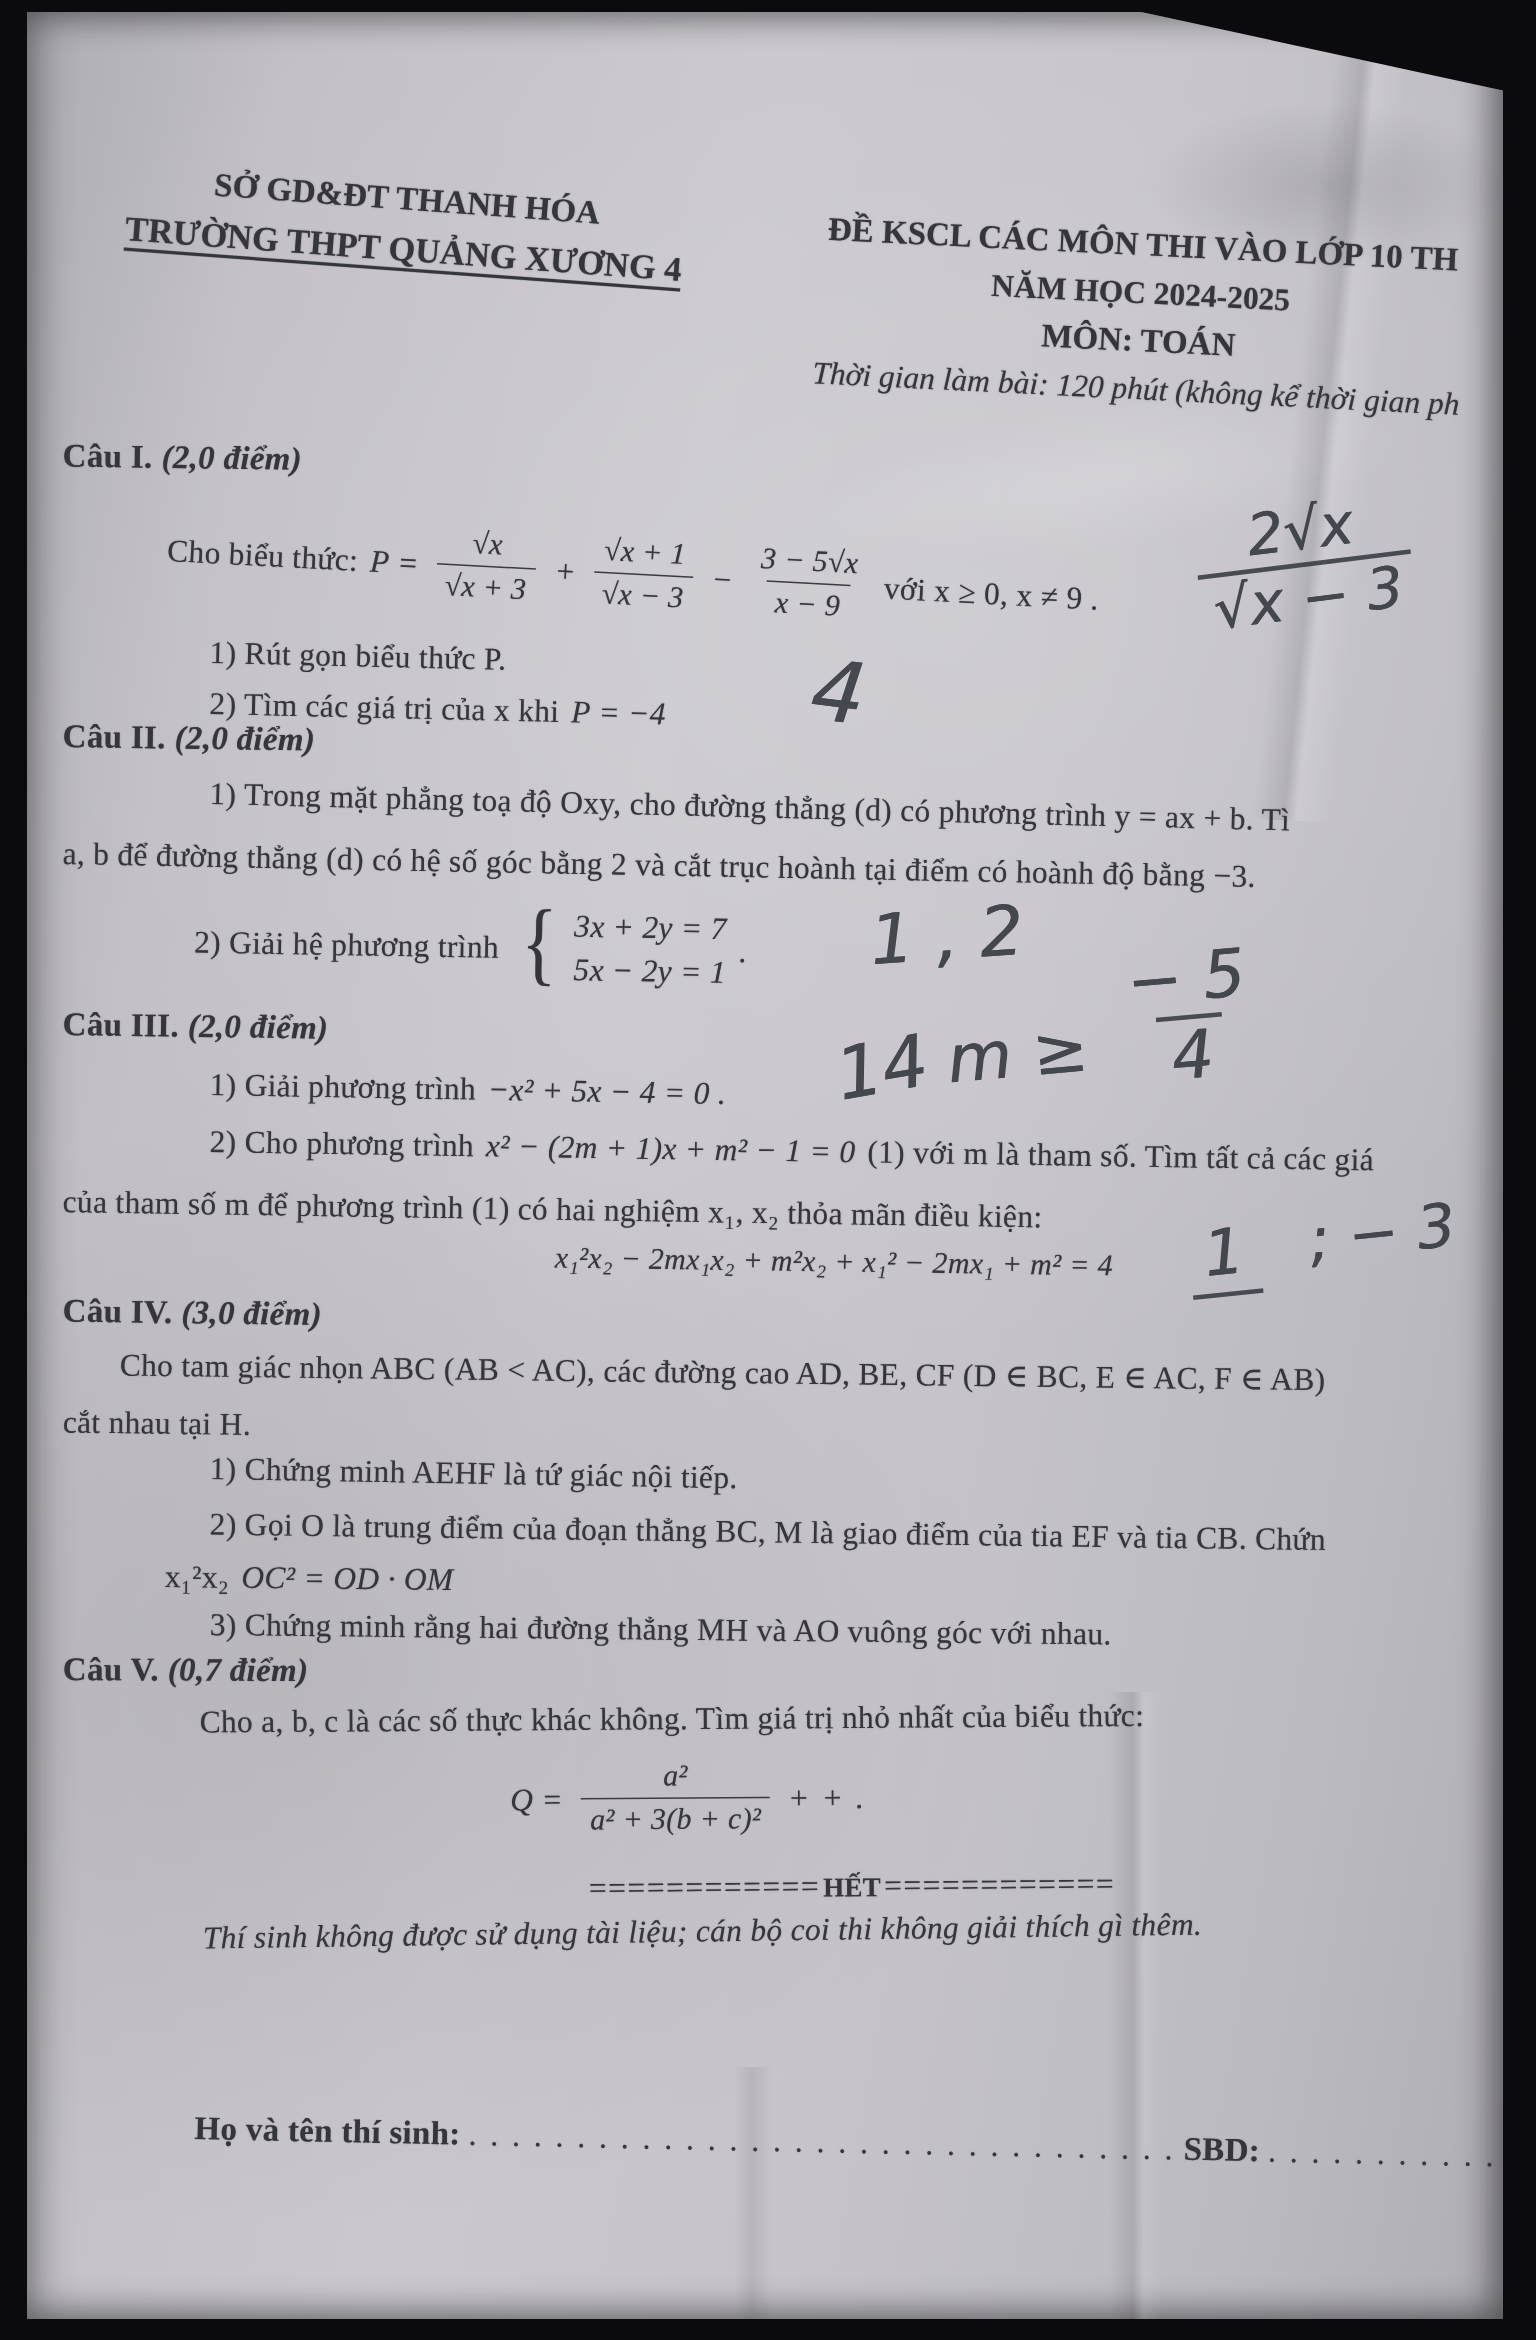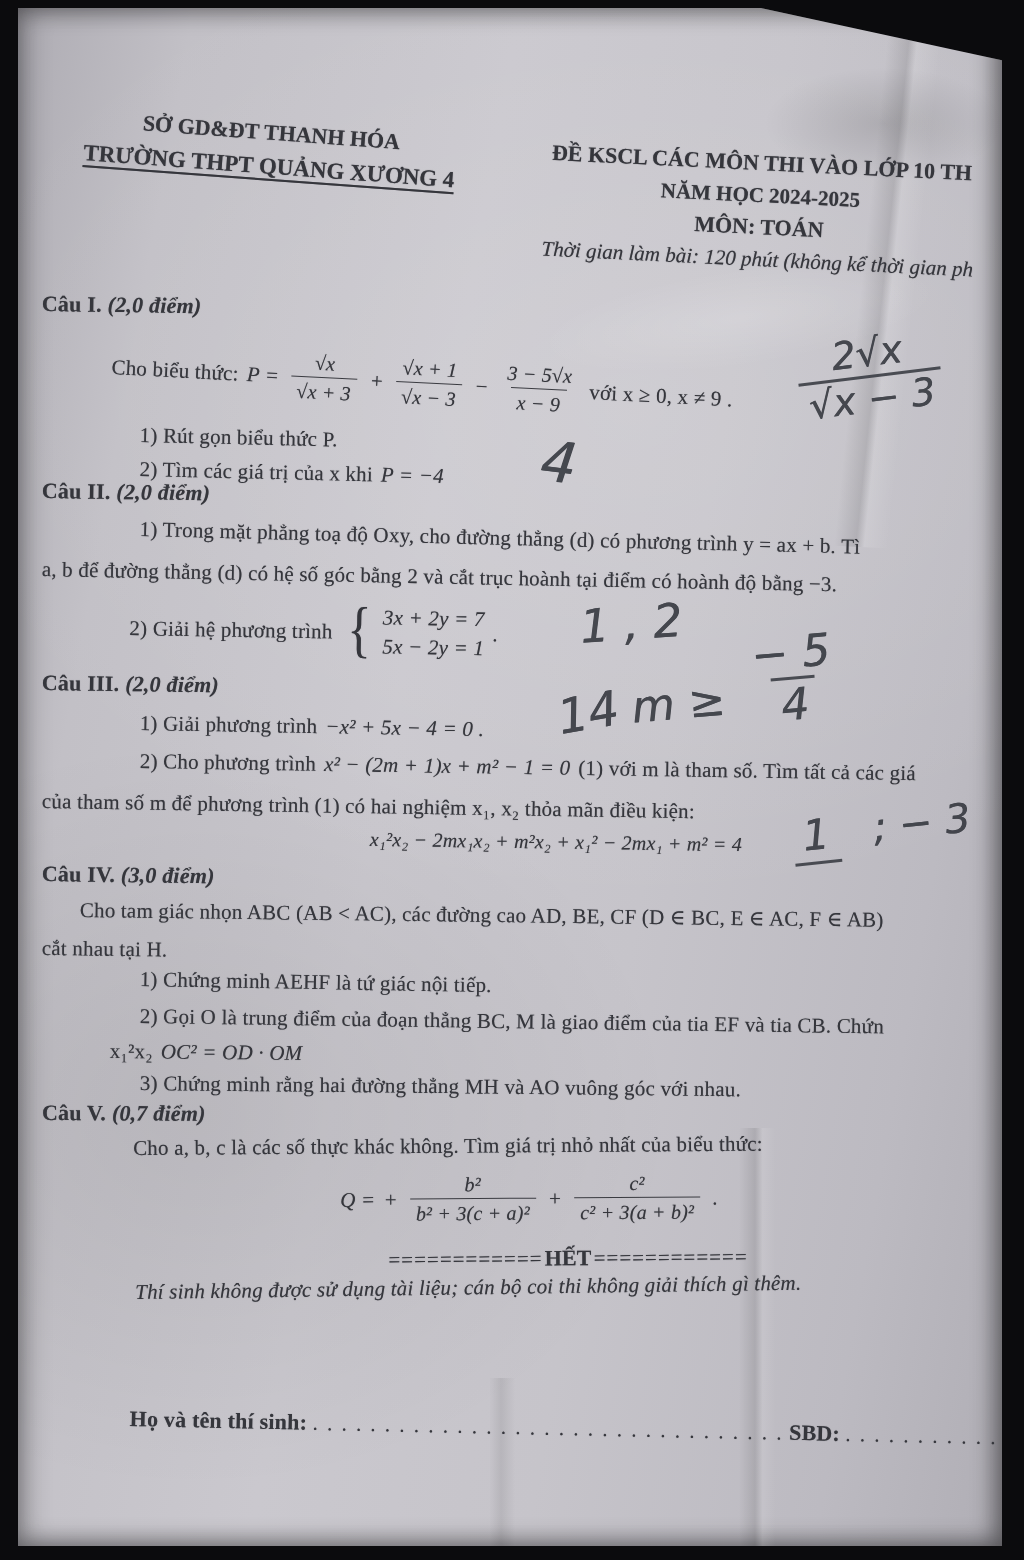--- a/index.html
+++ b/index.html
@@ -55,21 +55,21 @@
 
   .hw{position:absolute;white-space:nowrap;color:#33363d;opacity:0.88;
       font-family:"DejaVu Sans",sans-serif;font-style:italic;
       text-shadow:0.5px 0 0 currentColor;transform-origin:left top;}
   .hwfrac{display:inline-flex;flex-direction:column;align-items:center;line-height:1.05;}
   .hwfrac .hden{border-top:3px solid #383b42;padding:2px 8px 0;}
   .hwfrac .hnum{padding:0 8px 1px;}
   .hw-under{border-bottom:3px solid #383b42;padding:0 10px 2px;}
 
   .het-eq{letter-spacing:1px;}
-  .het-word{font-weight:bold;font-size:22px;margin:0 2px;}
+  .het-word{font-weight:bold;font-size:18px;margin:0 2px;}
   .dots{letter-spacing:2px;}
   .flabel{font-weight:bold;font-size:22px;}
 </style>
 </head>
 <body>
 
 <div class="scene">
   <div class="paper">
     <div class="crease c1"></div>
     <div class="crease c2"></div>
@@ -158,30 +158,26 @@
       <span class="math">OC² = OD · OM</span>
     </div>
     <div class="line" style="left:122px;top:1063px;transform:rotate(0.6deg);">3) Chứng minh rằng hai đường thẳng MH và AO vuông góc với nhau.</div>
 
     <div class="line sec" style="left:24px;top:1092px;transform:rotate(0.3deg);">
       <span>Câu V.</span><span class="secpts">(0,7 điểm)</span>
     </div>
     <div class="line" style="left:115px;top:1128px;transform:rotate(-0.4deg);">Cho a, b, c là các số thực khác không. Tìm giá trị nhỏ nhất của biểu thức:</div>
     <div class="line row" style="left:322px;top:1165px;transform:rotate(-0.4deg);">
       <span class="math">Q =</span>
+      <span class="frac math">
+          <span class="num">a²</span>
+          <span class="den">a² + 3(b + c)²</span>
+        </span>
       <span class="math">+</span>
-      <span class="frac math">
-          <span class="num">b²</span>
-          <span class="den">b² + 3(c + a)²</span>
-        </span>
       <span class="math">+</span>
-      <span class="frac math">
-          <span class="num">c²</span>
-          <span class="den">c² + 3(a + b)²</span>
-        </span>
       <span>.</span>
     </div>
 
     <div class="line" style="left:230px;top:1240px;width:640px;text-align:center;transform:rotate(-0.5deg);">
       <span class="het-eq">============</span><span class="het-word">HẾT</span><span class="het-eq">============</span>
     </div>
     <div class="line" style="left:117px;top:1272px;font-style:italic;transform:rotate(-0.8deg);">Thí sinh không được sử dụng tài liệu; cán bộ coi thi không giải thích gì thêm.</div>
 
     <div class="line" style="left:112px;top:1398px;transform:rotate(1.2deg);">
       <span class="flabel">Họ và tên thí sinh:</span>

